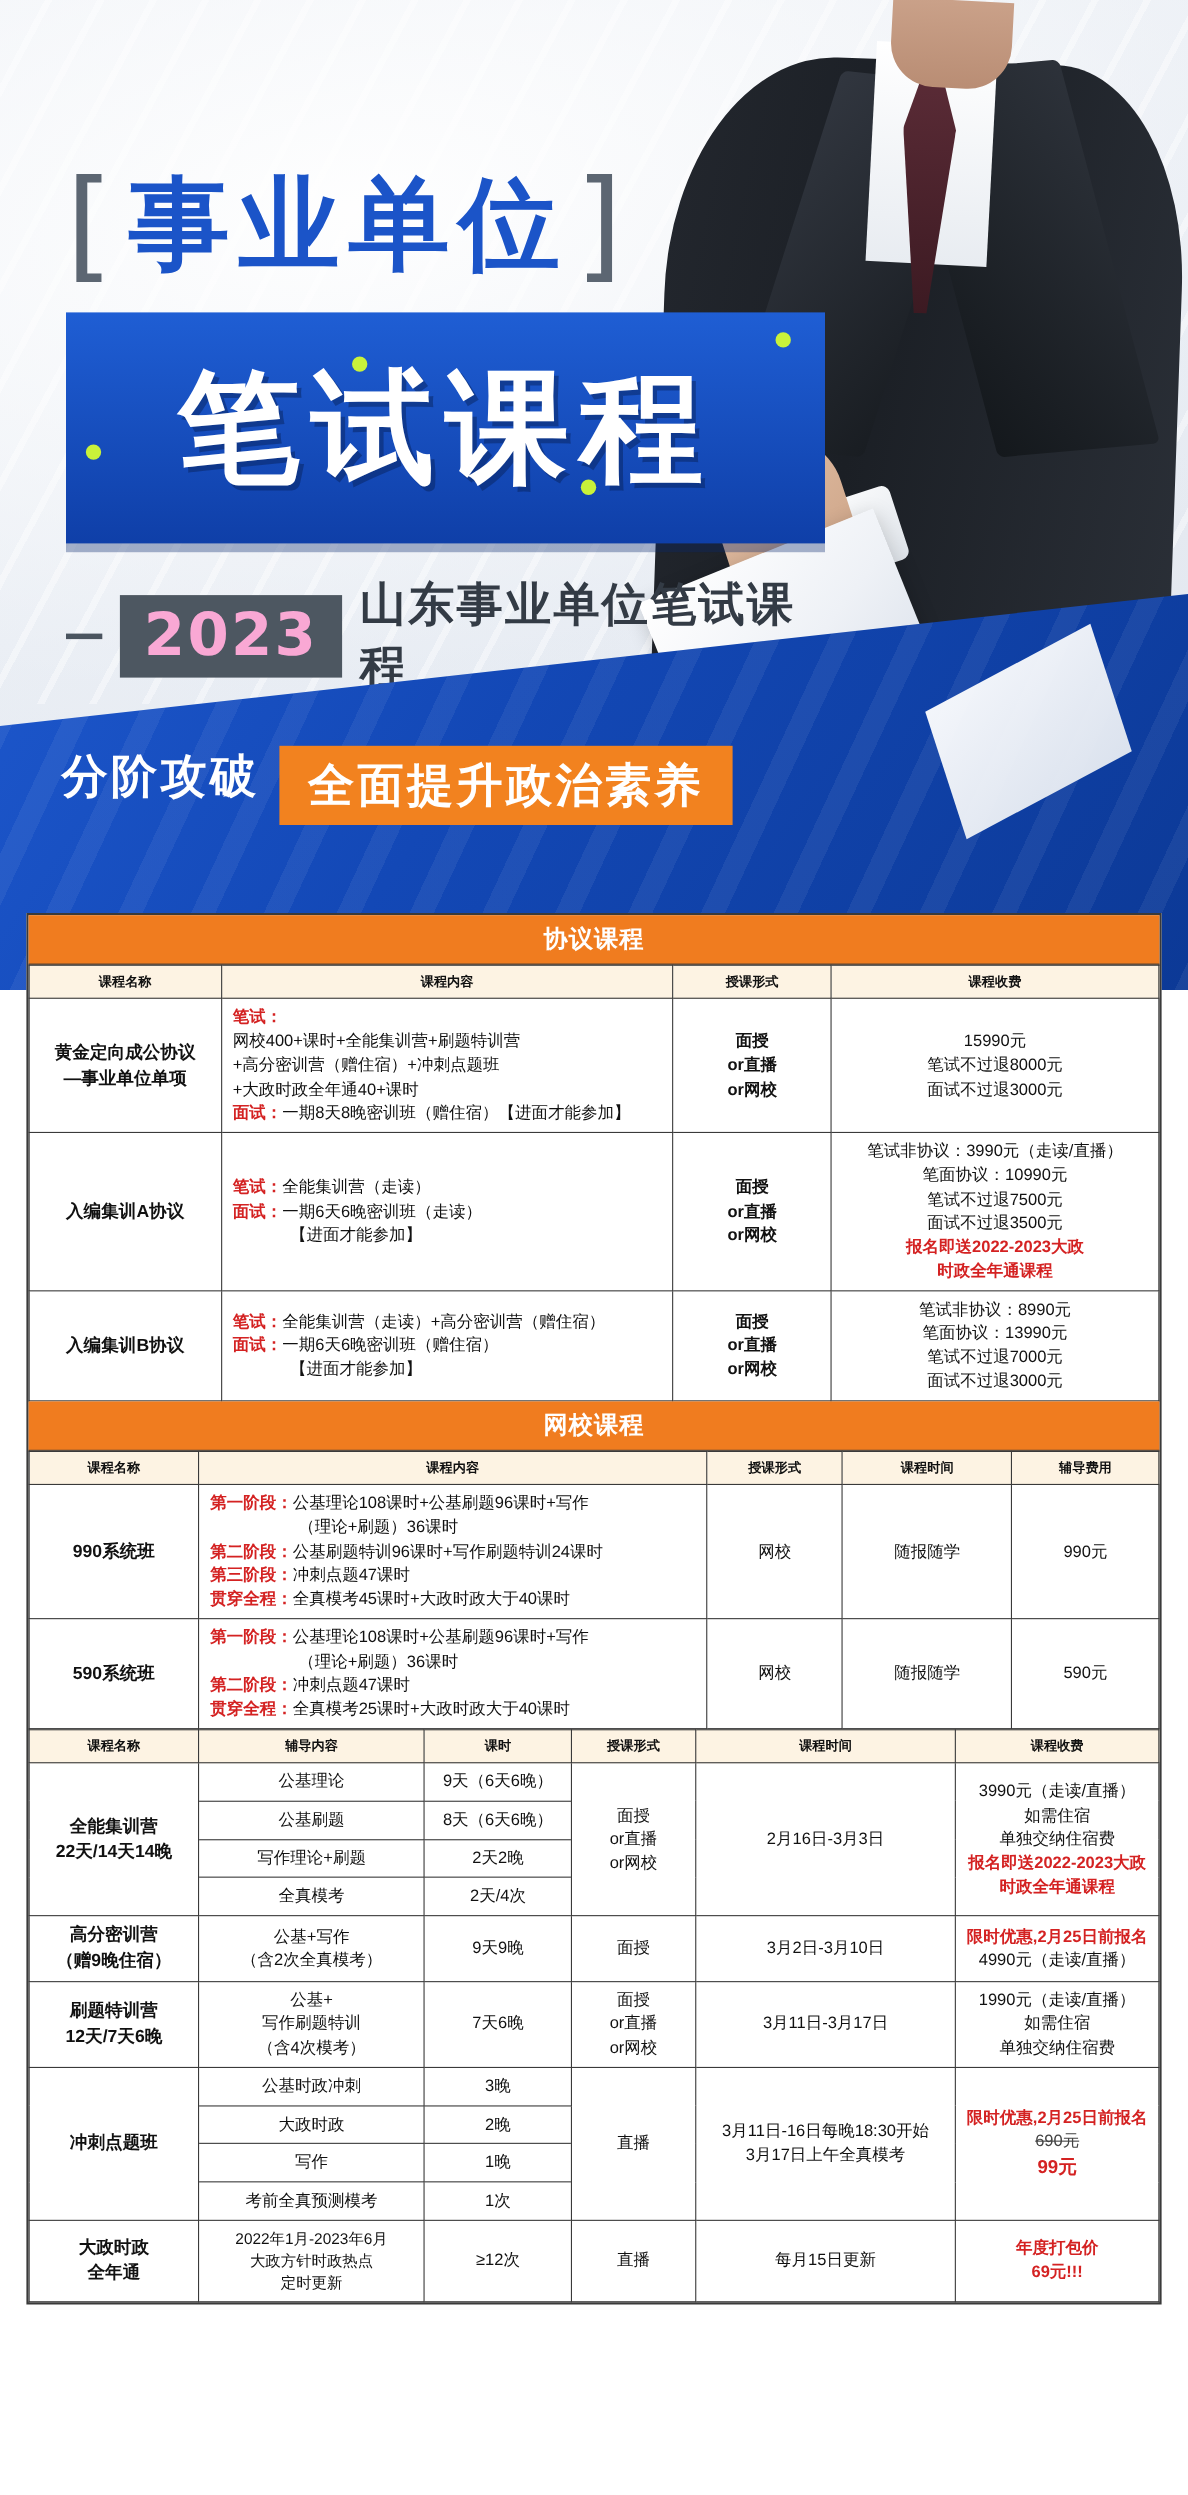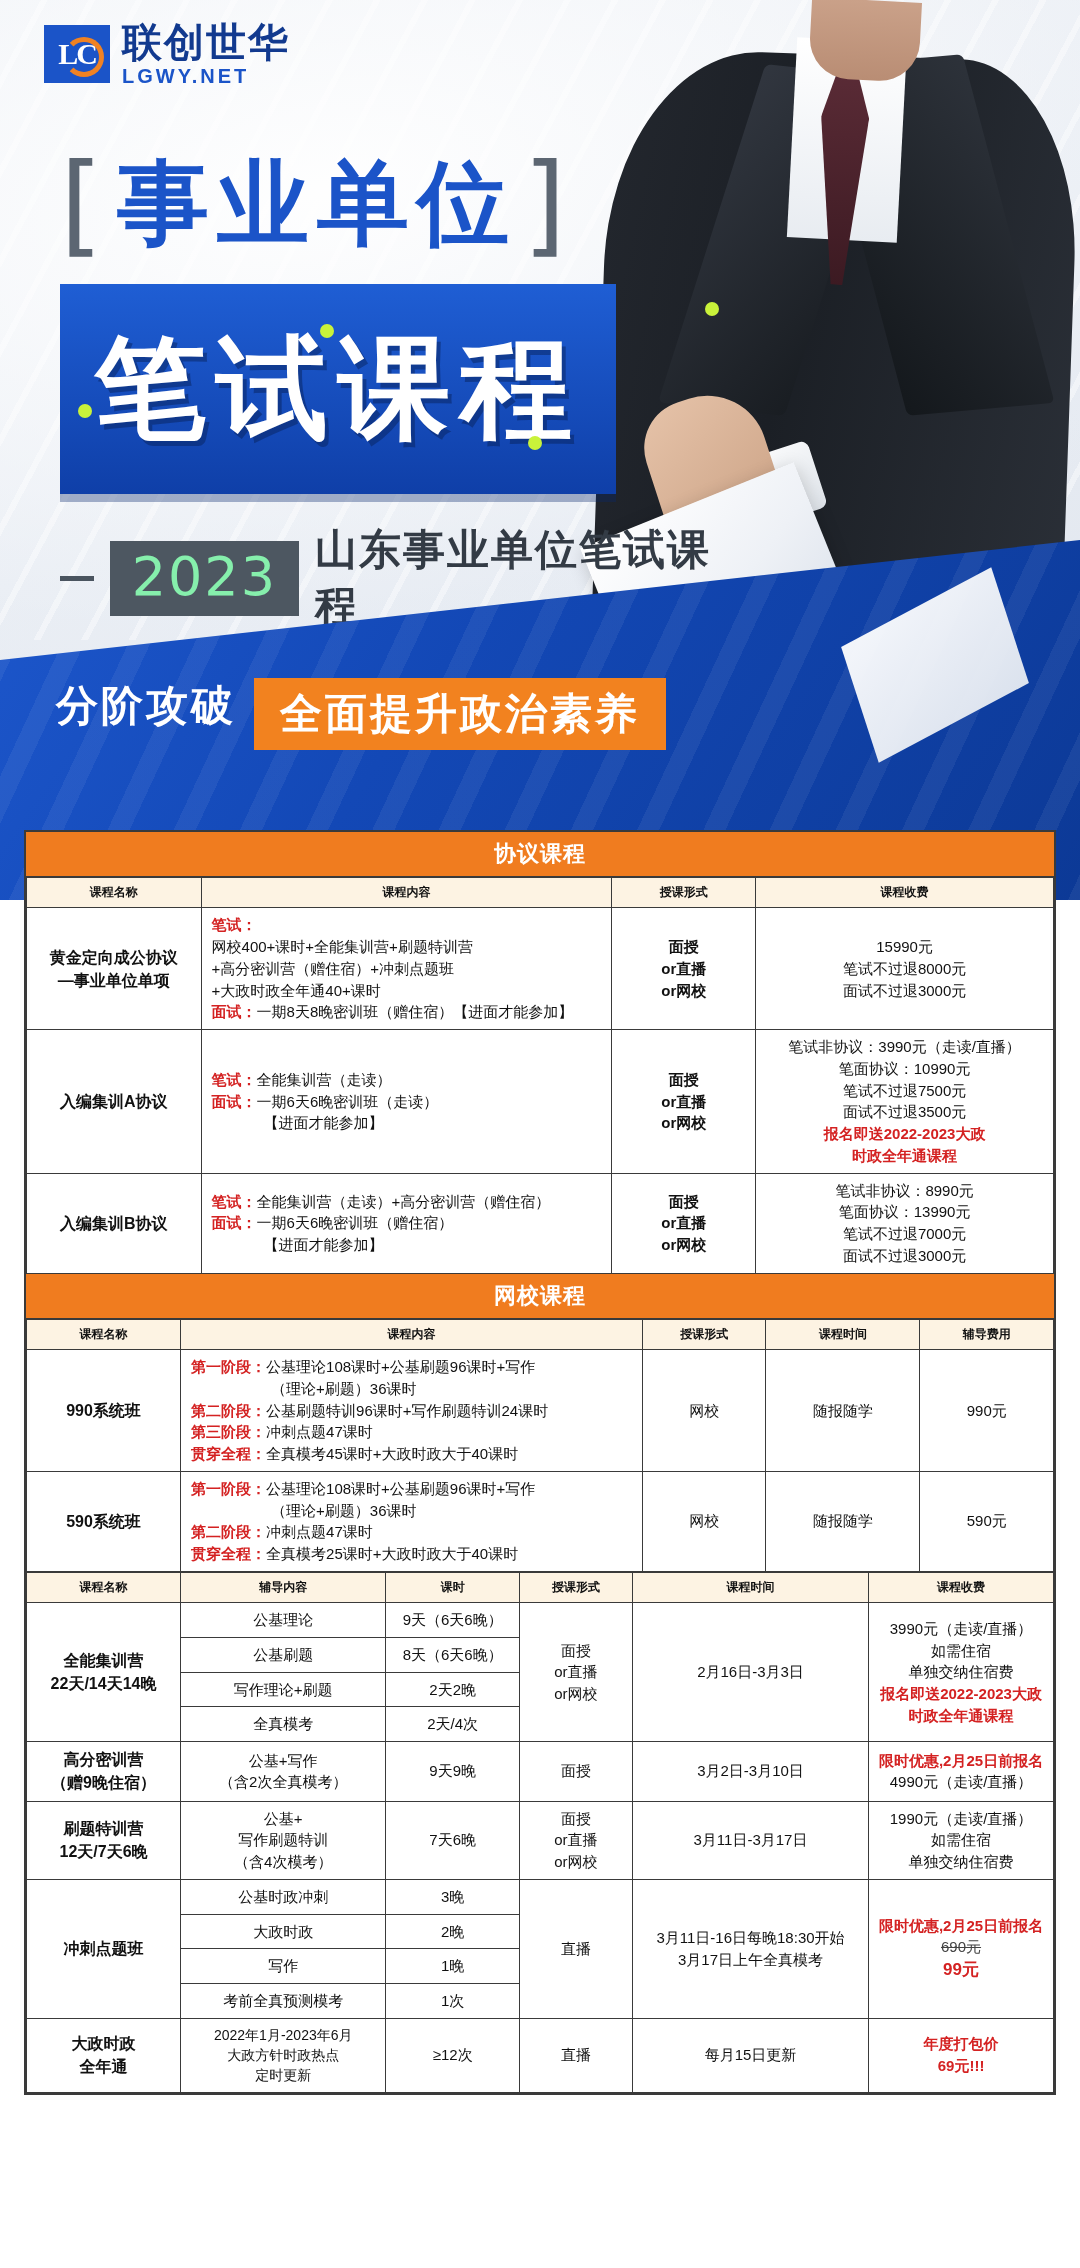--- a/index.html
+++ b/index.html
@@ -146,21 +146,21 @@
     display: flex; align-items: center; gap: 6px;
     font-size: 92px; font-weight: 900; color: #5c6672;
     font-family: "DejaVu Sans", sans-serif;
     letter-spacing: 8px;
   }
   .bracket { color:#5c6672; font-weight: 400; font-size: 110px; }
   .char-blue { color:#1b54c8; }
 
   .bigbar {
     margin-top: 16px;
-    width: 556px; height: 210px;
+    width: 690px; height: 210px;
     background: linear-gradient(180deg,#1f5ed4 0%,#0f3fa8 100%);
     display: flex; align-items: center; justify-content: center;
     box-shadow: 0 8px 0 rgba(10,40,110,.35);
     position: relative;
   }
   .bigbar-text {
     font-size: 112px; font-weight: 900; color: #ffffff;
     letter-spacing: 10px;
     font-family: "DejaVu Sans", sans-serif;
     text-shadow: 4px 5px 0 rgba(7,30,85,.45);
@@ -170,21 +170,21 @@
   .dot.d2 { left: 260px; top: 40px; }
   .dot.d3 { left: 468px; top: 152px; }
   .dot.d4 { left: 645px; top: 18px; }
 
   .year-row {
     margin-top: 28px;
     display: flex; align-items: center; gap: 16px;
   }
   .dash { width: 34px; height: 5px; background:#4a545f; }
   .year-box {
-    background: #4d5761; color:#86efac; font-size: 54px; font-weight: 400;
+    background: #4d5761; color:#f9a8d4; font-size: 54px; font-weight: 700;
     padding: 4px 22px 8px; letter-spacing: 2px;
     font-family: "DejaVu Sans", sans-serif;
   }
   .year-sub {
     font-size: 42px; font-weight: 800; color:#333b45; letter-spacing: 2px;
   }
 
   .hero-bottom {
     position: absolute; left: 0; bottom: 0; width: 1080px; height: 360px;
     background: linear-gradient(125deg,#1d57cc 0%,#1348b6 40%,#0c3996 100%);
@@ -280,29 +280,20 @@
       <div class="suit-lapel-l"></div>
       <div class="suit-lapel-r"></div>
       <div class="shirt"></div>
       <div class="tie"></div>
       <div class="neck"></div>
       <div class="cuff"></div>
       <div class="hand"></div>
       <div class="paper"></div>
     </div>
 
-    <div class="logo">
-      <div class="logo-mark">
-        <span class="lc">LC</span>
-      </div>
-      <div class="logo-text">
-        <div class="logo-cn">联创世华</div>
-        <div class="logo-en">LGWY.NET</div>
-      </div>
-    </div>
 
     <div class="title-wrap">
       <div class="bracket-line">
         <span class="bracket">[</span>
         <span class="char-blue">事业单位</span>
         <span class="bracket">]</span>
       </div>
 
       <div class="bigbar">
         <span class="dot d1"></span>

